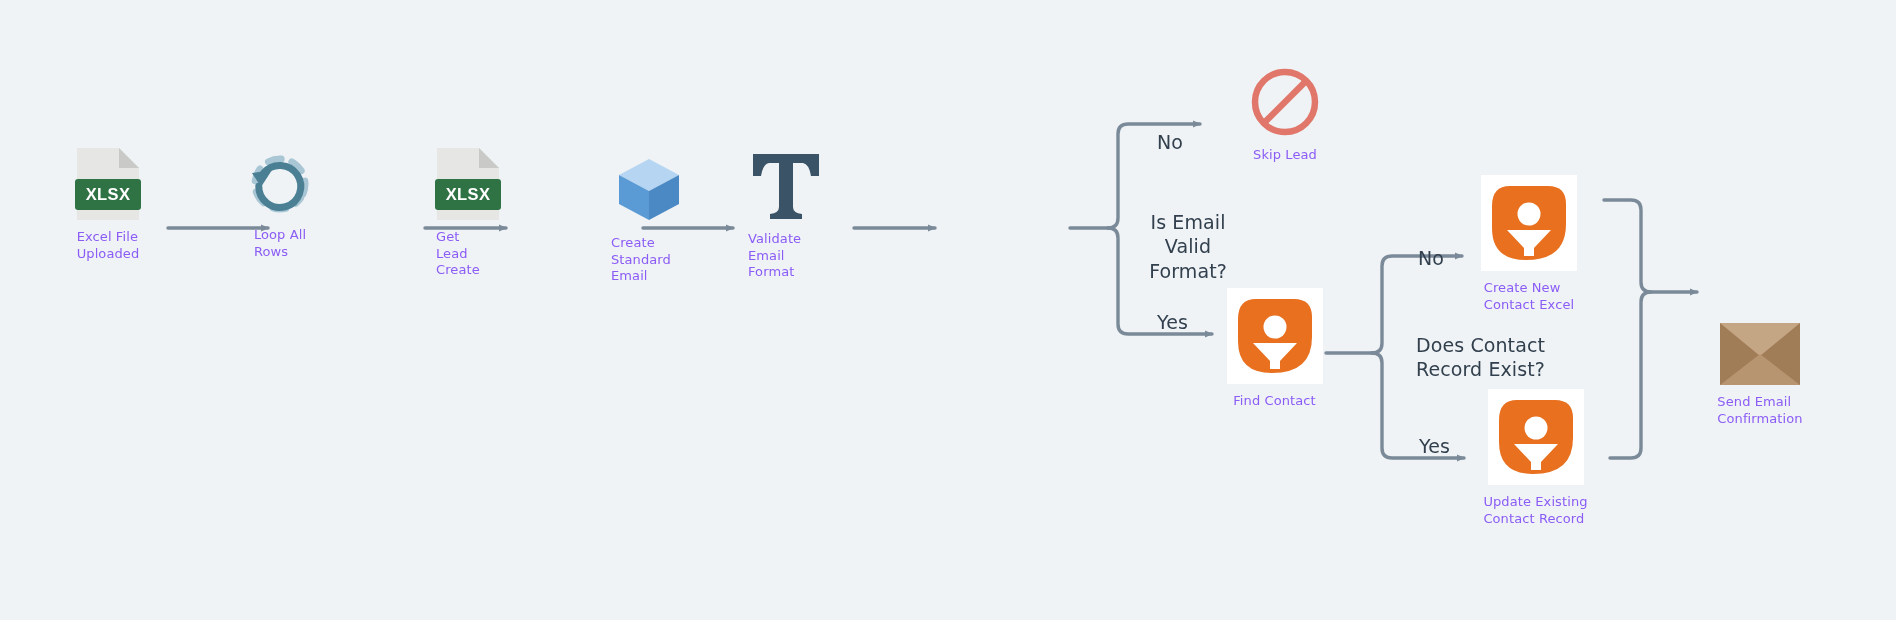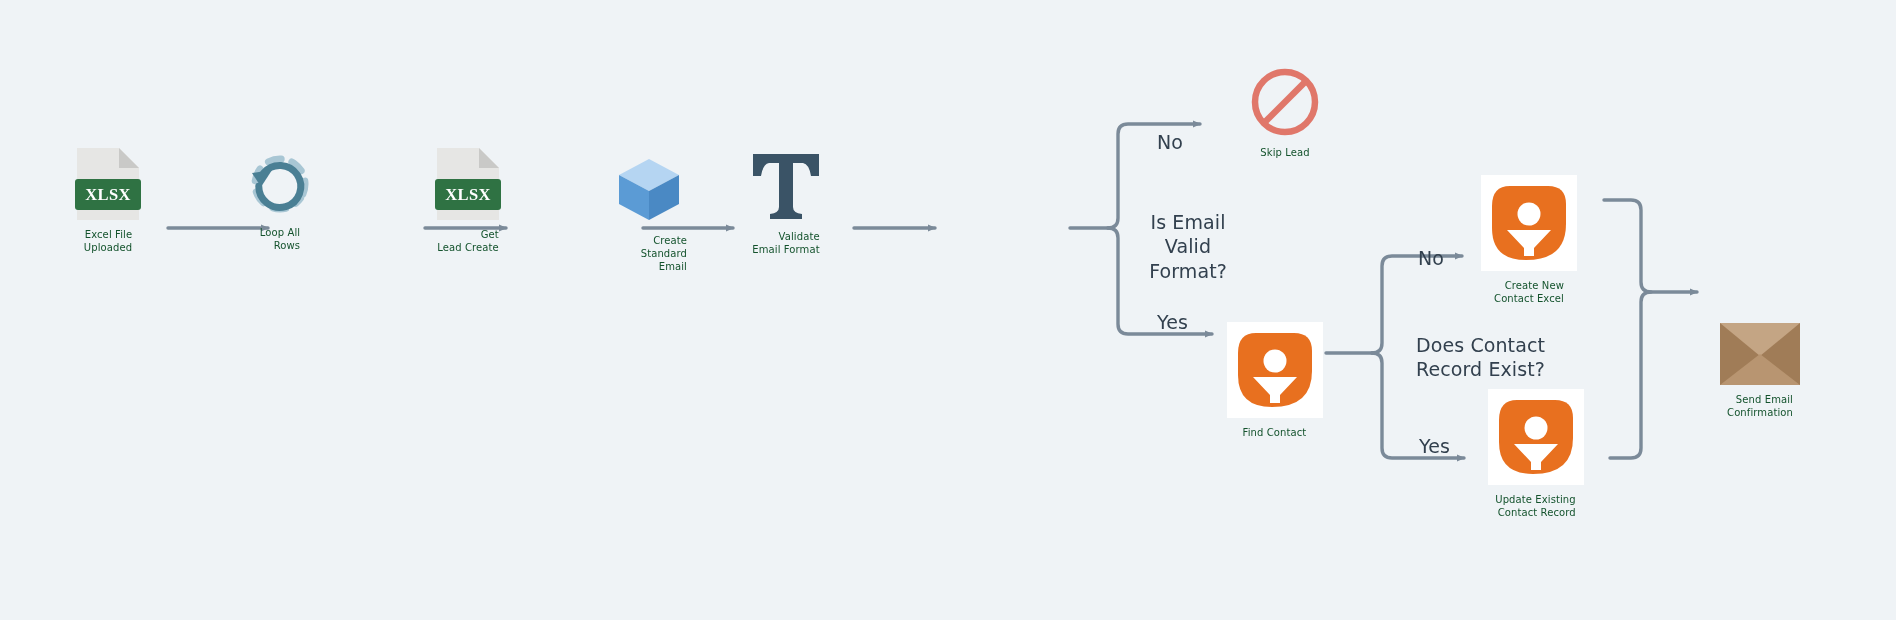--- a/index.html
+++ b/index.html
@@ -9,24 +9,24 @@
     background:#eff3f6;
     font-family:"DejaVu Sans","Liberation Sans",sans-serif;
     overflow:hidden;
     position:relative;
   }
   #canvas{position:absolute;left:0;top:0;width:1896px;height:620px;}
   .node{position:absolute;display:flex;flex-direction:column;align-items:center;}
   .node .icon-wrap{display:flex;align-items:center;justify-content:center;}
   .node .caption{
     margin-top:9px;
-    text-align:right;
-    font-size:10px;
+    text-align:left;
+    font-size:13px;
     line-height:1.28;
-    color:#14532d;
+    color:#8b5cf6;
     letter-spacing:.1px;
     white-space:pre-line;
     font-family:"DejaVu Sans","Liberation Sans",sans-serif;
   }
   .edge-label{
     position:absolute;
     font-size:19px;
     line-height:1.28;
     color:#32404e;
     white-space:pre-line;
@@ -43,21 +43,21 @@
   .xlsx .fold{
     position:absolute;left:42px;top:0;width:20px;height:20px;
     background:#c9c9c7;
     clip-path:polygon(0 0, 20px 20px, 0 20px);
   }
   .xlsx .band{
     position:absolute;left:-2px;top:31px;width:66px;height:31px;
     background:#2f7243;border-radius:3px;
     display:flex;align-items:center;justify-content:center;
     color:#fff;font-size:16.5px;font-weight:bold;letter-spacing:.4px;
-    font-family:Liberation Serif, serif;
+    font-family:Liberation Sans, sans-serif;
   }
 </style>
 </head>
 <body>
 
 <div id="canvas">
 
   <svg class="connectors" width="1896" height="620">
     <defs>
       <marker id="arw" markerWidth="9" markerHeight="9" refX="7.4" refY="4.5" orient="auto" markerUnits="userSpaceOnUse">
@@ -150,21 +150,21 @@
   <div class="node" style="left:1249px;top:66px;width:72px;">
     <div class="icon-wrap">
       <svg width="72" height="72" viewBox="0 0 72 72">
         <circle cx="36" cy="36" r="30" fill="none" stroke="#e0776a" stroke-width="6.5"></circle>
         <line x1="15" y1="57" x2="57" y2="15" stroke="#e0776a" stroke-width="6.5" stroke-linecap="butt"></line>
       </svg>
     </div>
     <div class="caption">Skip Lead</div>
   </div>
 
-  <div class="node" style="left:1227px;top:288px;width:95px;margin-top:34px;">
+  <div class="node" style="left:1227px;top:288px;width:95px;">
     <div class="icon-wrap" style="background:#ffffff;padding:11px;">
       <svg width="74" height="74" viewBox="0 0 74 74">
         <path d="M56,0 H18 Q0,0 0,20 V42 Q0,74 34,74 Q74,74 74,38 V18 Q74,0 56,0 Z" fill="#e8701f"></path>
         <circle cx="37" cy="28" r="11.5" fill="#ffffff"></circle>
         <path d="M15,44 H59 L42,62 V70 H32 V62 Z" fill="#ffffff"></path>
       </svg>
     </div>
     <div class="caption">Find Contact</div>
   </div>
 

